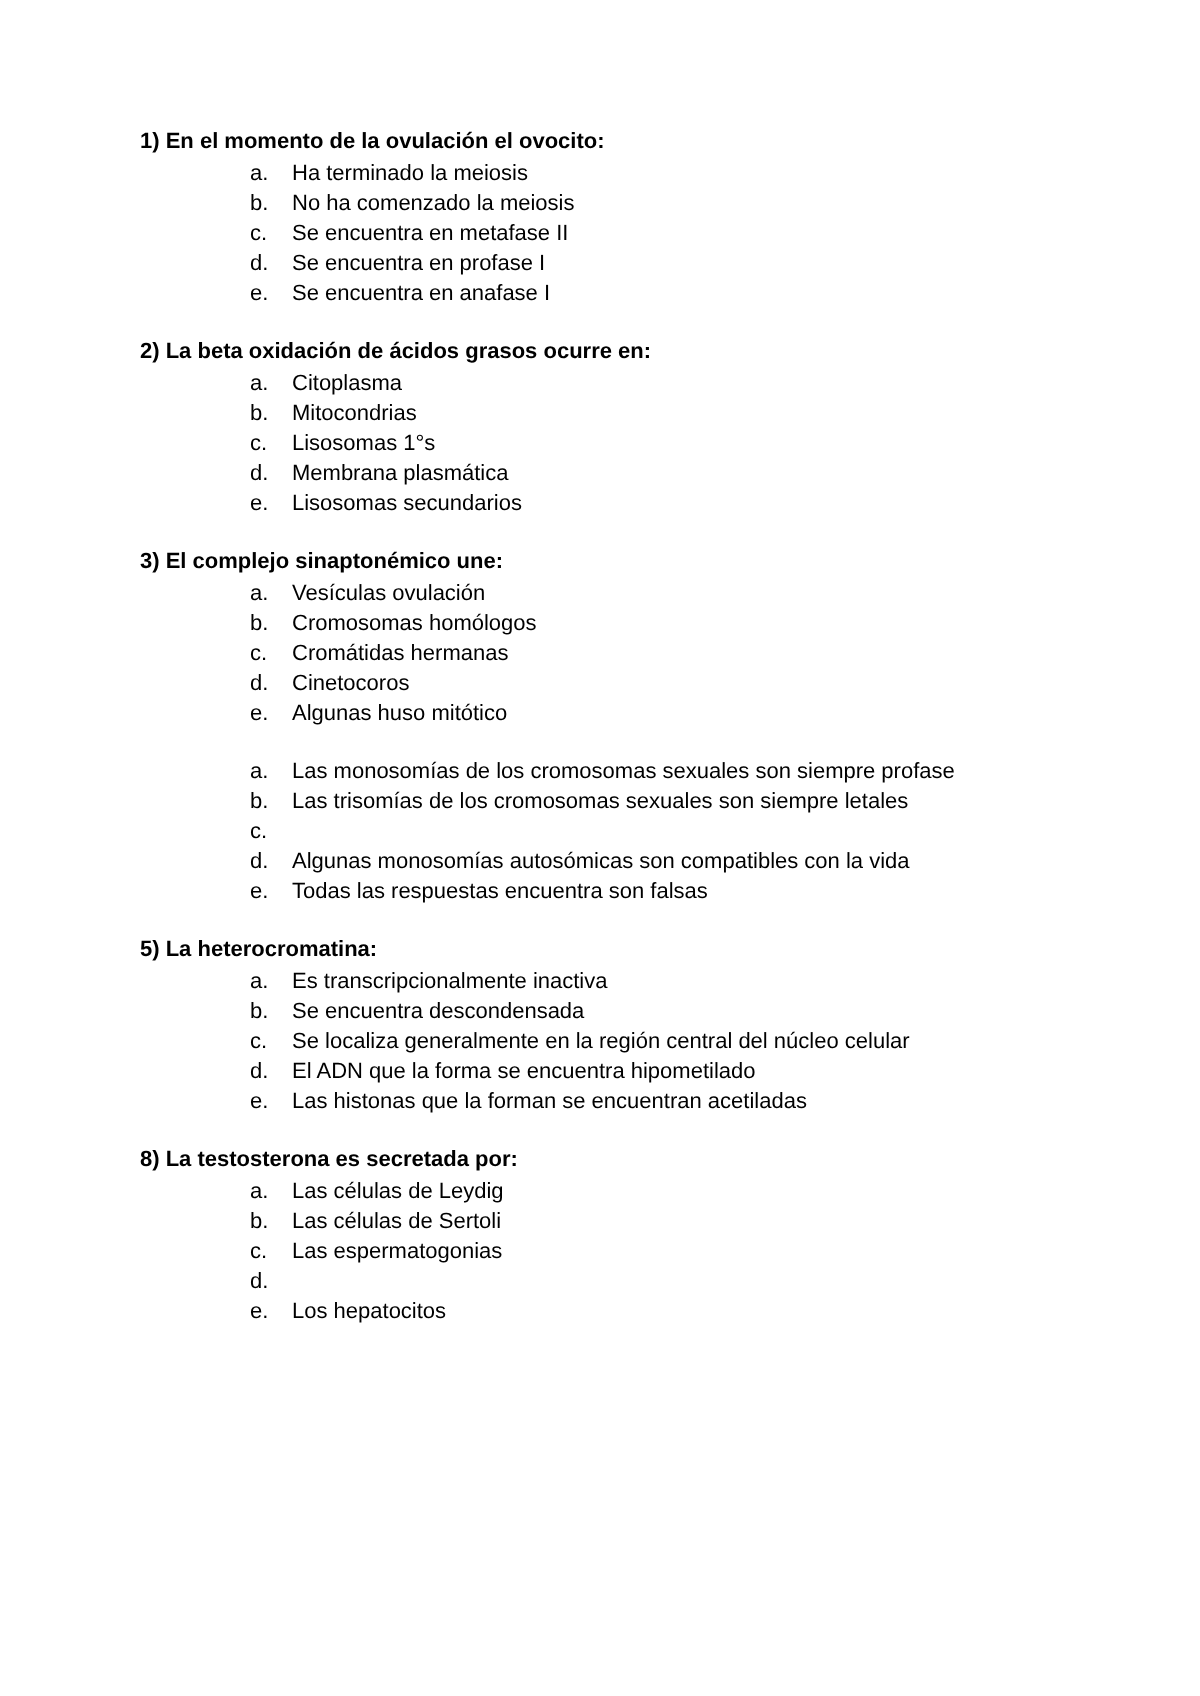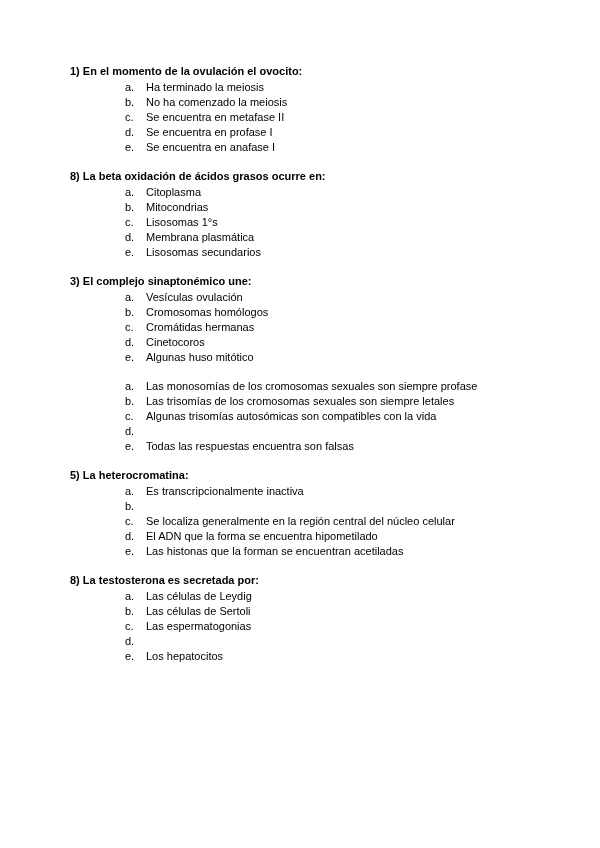--- a/index.html
+++ b/index.html
@@ -73,21 +73,21 @@
         <span class="opt-text">Se encuentra en profase I</span>
       </div>
       <div class="option">
         <span class="letter">e.</span>
         <span class="opt-text">Se encuentra en anafase I</span>
       </div>
     </div>
   </div>
 
   <div class="question">
-    <div class="q-heading">8) La beta oxidación de ácidos grasos ocurre en:</div>
+    <div class="q-heading">2) La beta oxidación de ácidos grasos ocurre en:</div>
     <div class="options">
       <div class="option">
         <span class="letter">a.</span>
         <span class="opt-text">Citoplasma</span>
       </div>
       <div class="option">
         <span class="letter">b.</span>
         <span class="opt-text">Mitocondrias</span>
       </div>
       <div class="option">
@@ -136,41 +136,42 @@
       <div class="option">
         <span class="letter">a.</span>
         <span class="opt-text">Las monosomías de los cromosomas sexuales son siempre profase</span>
       </div>
       <div class="option">
         <span class="letter">b.</span>
         <span class="opt-text">Las trisomías de los cromosomas sexuales son siempre letales</span>
       </div>
       <div class="option">
         <span class="letter">c.</span>
-        <span class="opt-text">Algunas trisomías autosómicas son compatibles con la vida</span>
-      </div>
-      <div class="option">
-        <span class="letter">d.</span>
+      </div>
+      <div class="option">
+        <span class="letter">d.</span>
+        <span class="opt-text">Algunas monosomías autosómicas son compatibles con la vida</span>
       </div>
       <div class="option">
         <span class="letter">e.</span>
         <span class="opt-text">Todas las respuestas encuentra son falsas</span>
       </div>
     </div>
   </div>
 
   <div class="question">
     <div class="q-heading">5) La heterocromatina:</div>
     <div class="options">
       <div class="option">
         <span class="letter">a.</span>
         <span class="opt-text">Es transcripcionalmente inactiva</span>
       </div>
       <div class="option">
         <span class="letter">b.</span>
+        <span class="opt-text">Se encuentra descondensada</span>
       </div>
       <div class="option">
         <span class="letter">c.</span>
         <span class="opt-text">Se localiza generalmente en la región central del núcleo celular</span>
       </div>
       <div class="option">
         <span class="letter">d.</span>
         <span class="opt-text">El ADN que la forma se encuentra hipometilado</span>
       </div>
       <div class="option">

